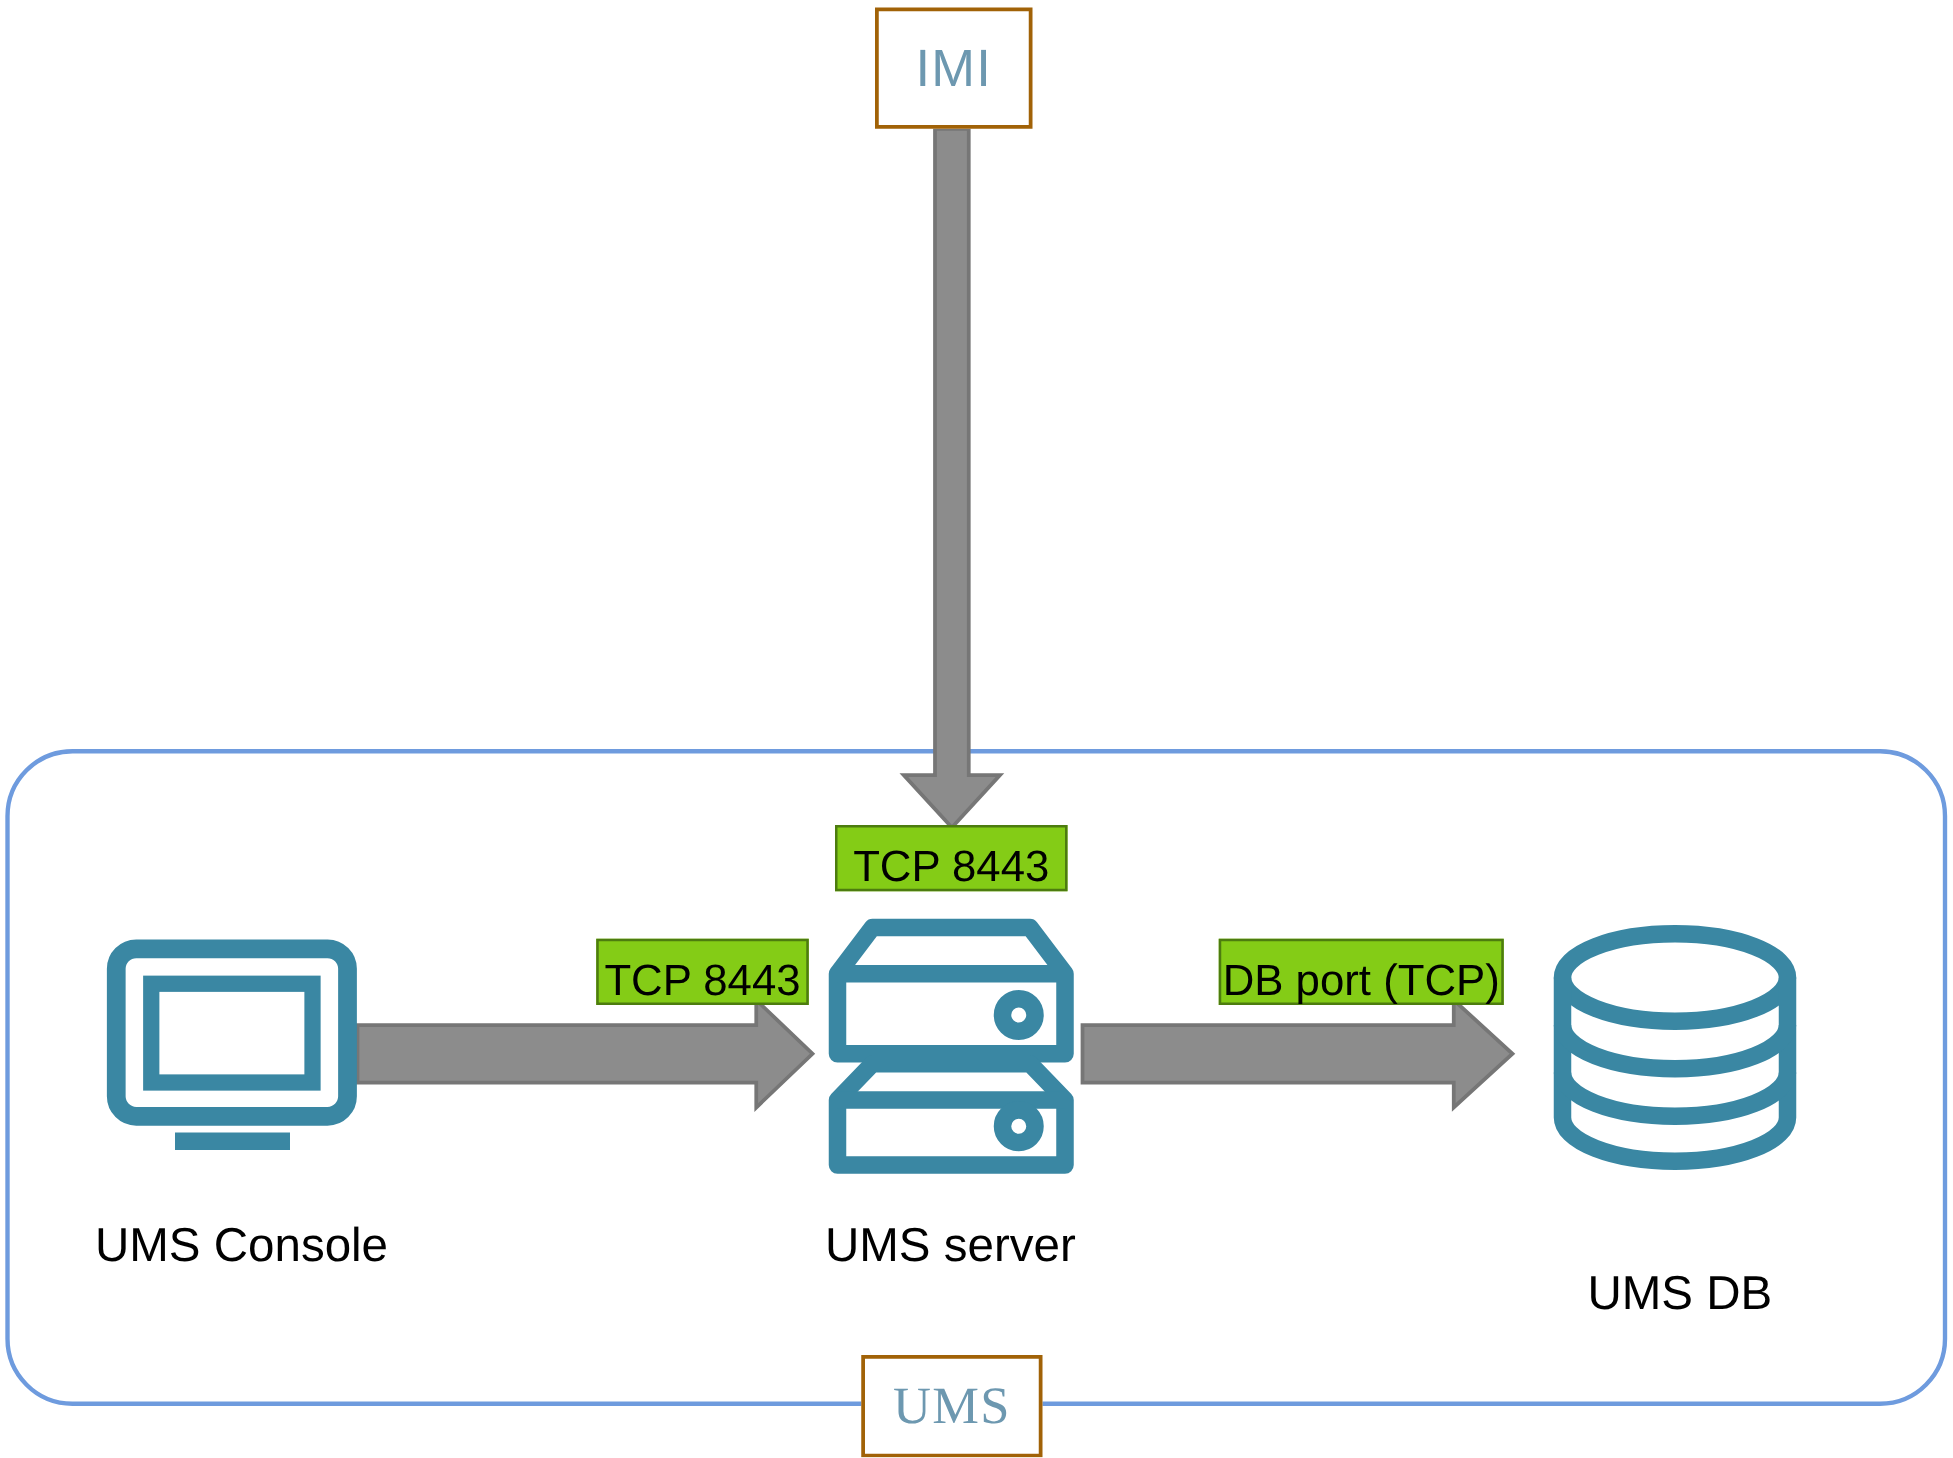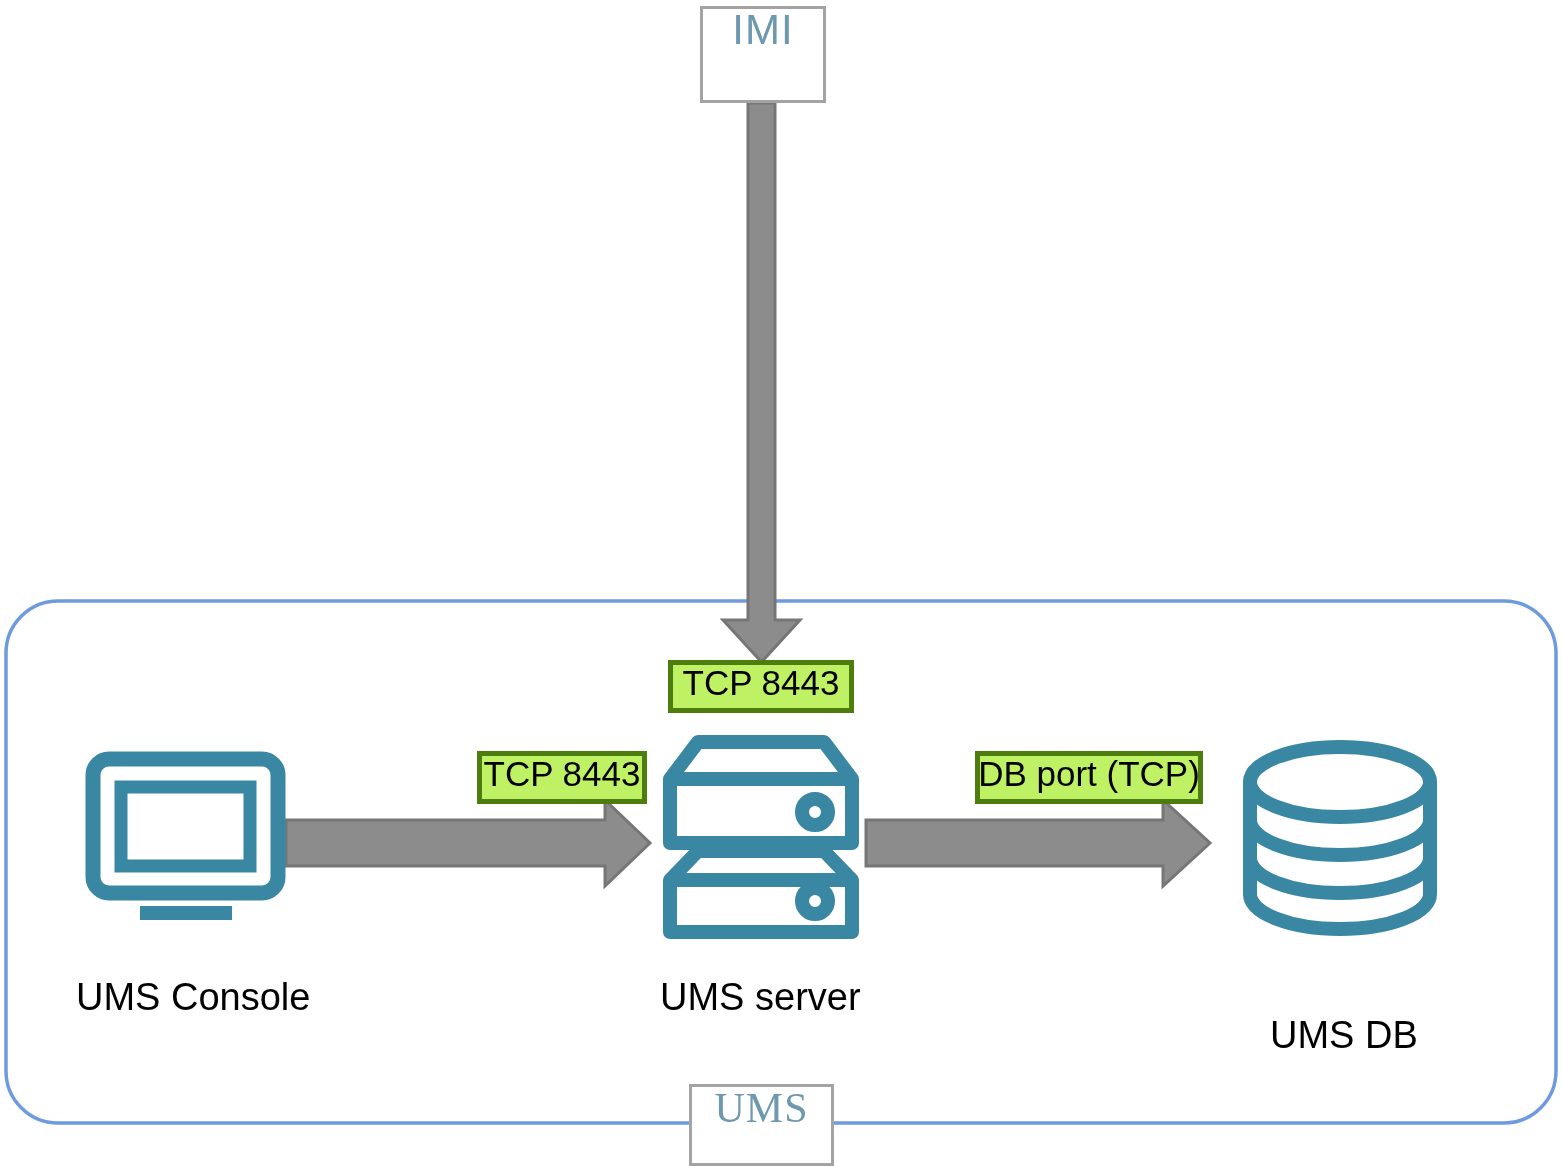--- a/index.html
+++ b/index.html
@@ -29,39 +29,39 @@
   .node-label {
     position: absolute;
     font-size: 38px;
     color: #000000;
     letter-spacing: 0px;
     white-space: nowrap;
     line-height: 1;
   }
   .port-box {
     position: absolute;
-    background: #bef264;
-    border: 5px solid #4d7c0f;
+    background: #84cc16;
+    border: 2px solid #4d7c0f;
     display: flex;
-    align-items: flex-start;
+    align-items: flex-end;
     justify-content: center;
     box-sizing: border-box;
   }
   .port-box span {
     font-size: 35px;
     color: #000000;
     white-space: nowrap;
     line-height: 1;
   }
   .zone-tag {
     position: absolute;
     background: #ffffff;
-    border: 3px solid #a3a3a3;
+    border: 3px solid #a16207;
     display: flex;
-    align-items: flex-start;
+    align-items: center;
     justify-content: center;
     box-sizing: border-box;
   }
   .zone-tag span {
     font-size: 42px;
     color: #6D98B0;
     letter-spacing: 1px;
     white-space: nowrap;
     line-height: 1;
   }

